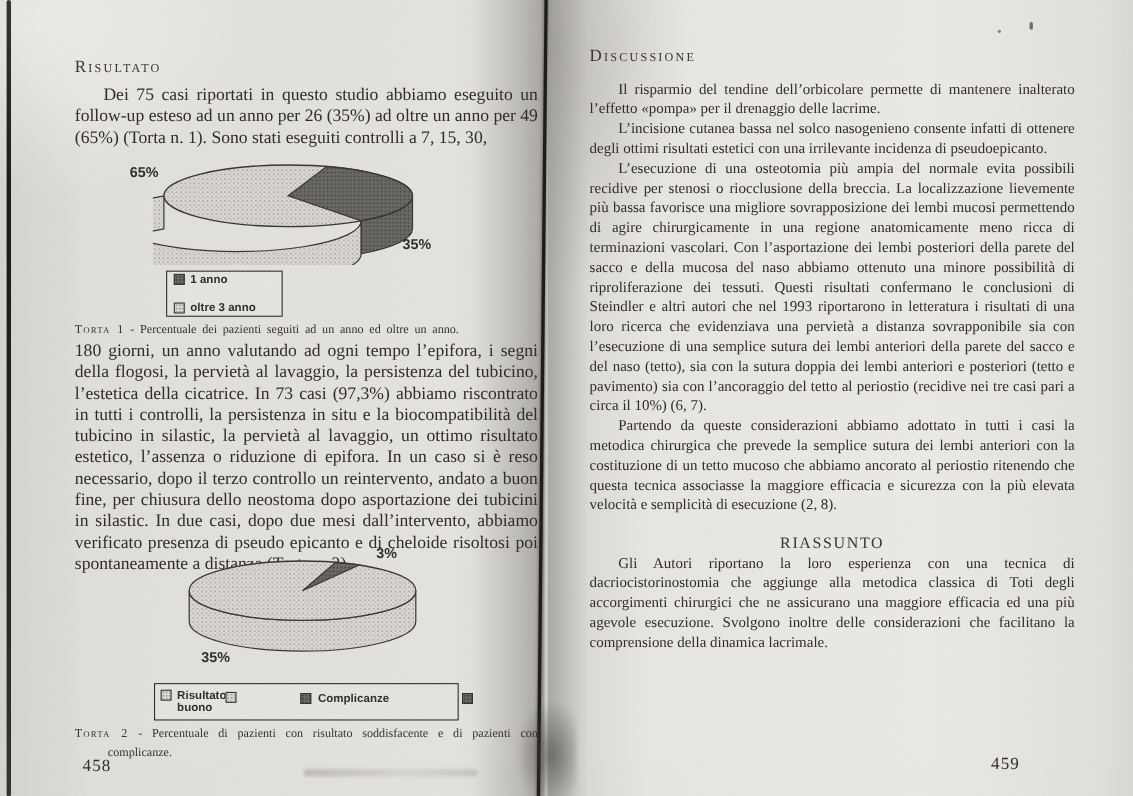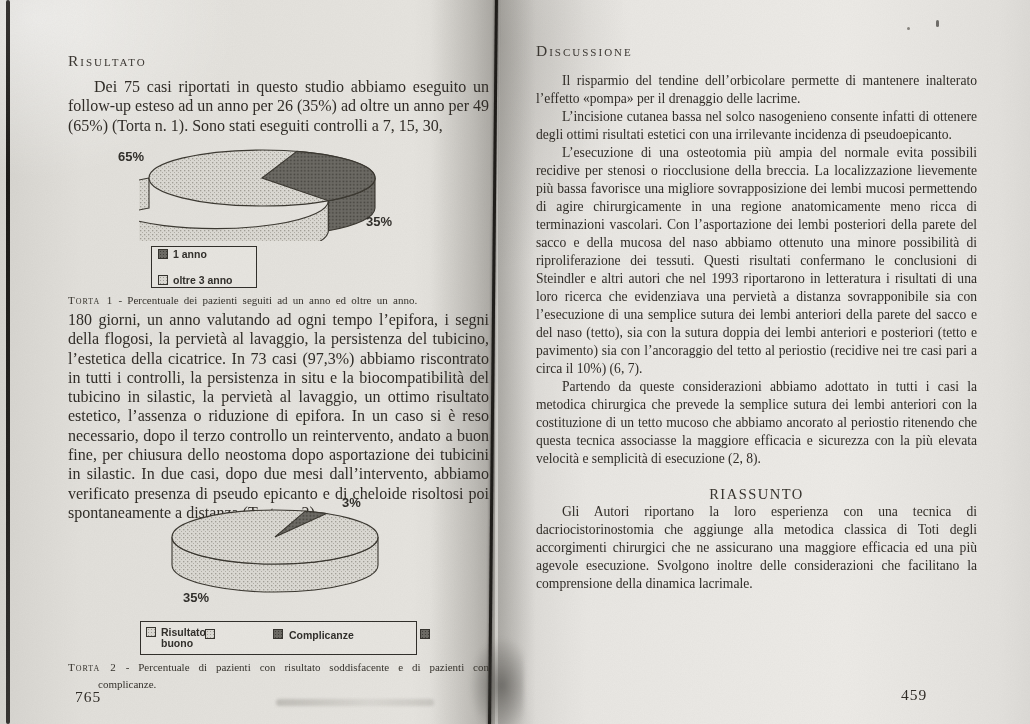--- a/index.html
+++ b/index.html
@@ -48,21 +48,21 @@
   .lrow{display:flex;align-items:center;gap:5px;}
   .ltext{font-family:"Liberation Sans",sans-serif;font-weight:bold;font-size:10.5px;color:#2f2d29;white-space:nowrap;}
   .sw{width:10px;height:10px;border:1px solid #34322d;flex:0 0 auto;display:inline-block;}
   .sw-dark{background-color:#6b6963;background-image:radial-gradient(#403e39 30%,#6b6963 32%);background-size:3px 3px;}
   .sw-light{background-color:#dbd9d3;background-image:radial-gradient(#a19e96 26%,#dbd9d3 28%);background-size:3px 3px;}
   .legend2{left:140px;top:621px;width:277px;height:34px;}
   .l2-item1{position:absolute;left:5px;top:5px;display:flex;gap:5px;align-items:flex-start;}
   .l2col{display:flex;flex-direction:column;line-height:11px;}
   .l2col span{font-family:"Liberation Sans",sans-serif;font-weight:bold;font-size:10.5px;color:#2f2d29;}
   .l2-stray{position:absolute;left:64px;top:7px;}
-  .l2-comp{position:absolute;left:132px;top:7px;display:flex;gap:6px;}
+  .l2-comp{position:absolute;left:132px;top:7px;display:flex;align-items:center;gap:6px;}
   .l2-comp .ltext{margin-right:60px;}
   .pie{position:absolute;}
   .riassunto-h{text-align:center;font-size:14.5px;letter-spacing:1.5px;margin-top:18px;color:#35322c;}
   .noise{position:absolute;left:0;top:0;pointer-events:none;}
 </style>
 </head>
 <body>
 
 <div class="canvas">
 
@@ -154,21 +154,21 @@
         <span class="ltext">Complicanze</span>
         <span class="sw sw-dark"></span>
       </div>
     </div>
 
     <div class="abs caption" style="left:68px;top:659px;width:421px">
       <span class="cap-label">Torta 2</span>
       <span>- Percentuale di pazienti con risultato soddisfacente e di pazienti con complicanze.</span>
     </div>
 
-    <div class="abs pagenum" style="left:75px;top:688px">765</div>
+    <div class="abs pagenum" style="left:75px;top:688px">458</div>
   </div>
 
   <div class="abs rp-col" style="left:536px;top:42px;width:441px">
 
     <div class="heading" style="margin-bottom:12px">Discussione</div>
 
     <p class="body-just rp-body ind">Il risparmio del tendine dell’orbicolare permette di mantenere inalterato l’effetto «pompa» per il drenaggio delle lacrime.</p>
     <p class="body-just rp-body ind">L’incisione cutanea bassa nel solco nasogenieno consente infatti di ottenere degli ottimi risultati estetici con una irrilevante incidenza di pseudoepicanto.</p>
     <p class="body-just rp-body ind">L’esecuzione di una osteotomia più ampia del normale evita possibili recidive per stenosi o riocclusione della breccia. La localizzazione lievemente più bassa favorisce una migliore sovrapposizione dei lembi mucosi permettendo di agire chirurgicamente in una regione anatomicamente meno ricca di terminazioni vascolari. Con l’asportazione dei lembi posteriori della parete del sacco e della mucosa del naso abbiamo ottenuto una minore possibilità di riproliferazione dei tessuti. Questi risultati confermano le conclusioni di Steindler e altri autori che nel 1993 riportarono in letteratura i risultati di una loro ricerca che evidenziava una pervietà a distanza sovrapponibile sia con l’esecuzione di una semplice sutura dei lembi anteriori della parete del sacco e del naso (tetto), sia con la sutura doppia dei lembi anteriori e posteriori (tetto e pavimento) sia con l’ancoraggio del tetto al periostio (recidive nei tre casi pari a circa il 10%) (6, 7).</p>
     <p class="body-just rp-body ind">Partendo da queste considerazioni abbiamo adottato in tutti i casi la metodica chirurgica che prevede la semplice sutura dei lembi anteriori con la costituzione di un tetto mucoso che abbiamo ancorato al periostio ritenendo che questa tecnica associasse la maggiore efficacia e sicurezza con la più elevata velocità e semplicità di esecuzione (2, 8).</p>

